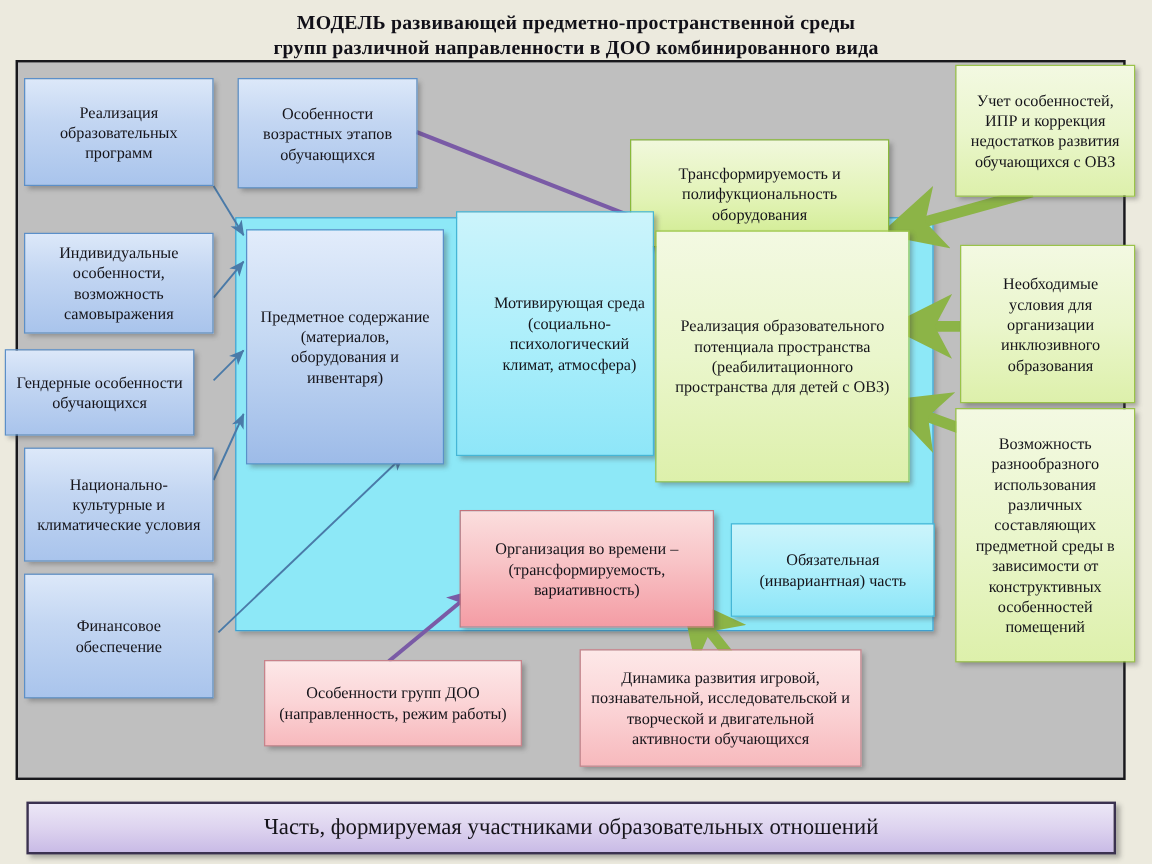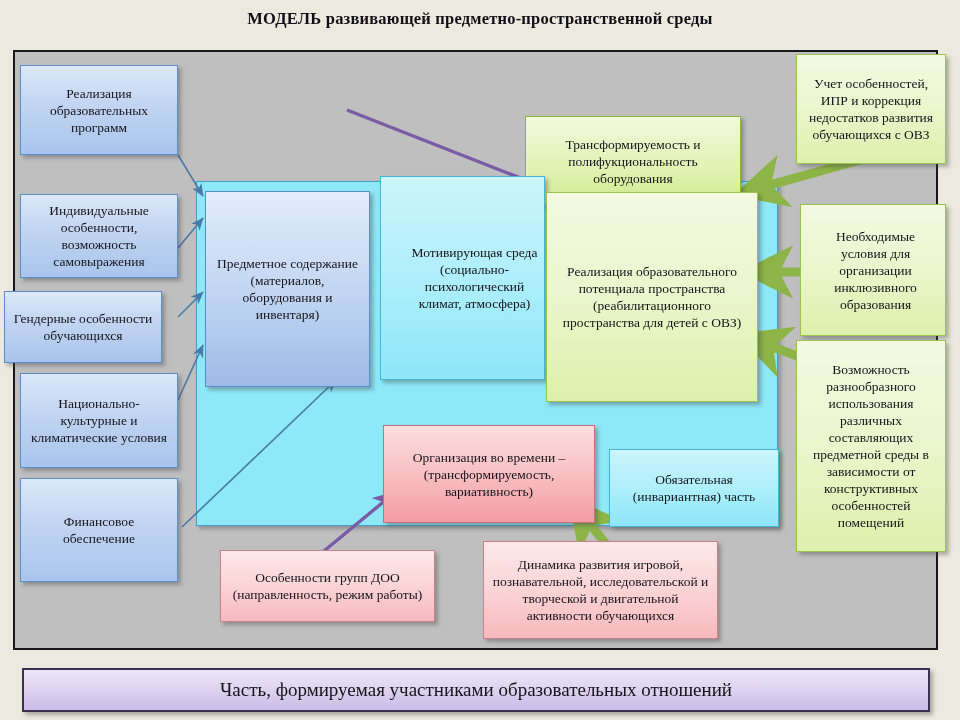--- a/index.html
+++ b/index.html
@@ -105,20 +105,21 @@
 </style>
 </head>
 <body>
 
 <div id="stage">
 
   <div class="gray-panel"></div>
 
   <div class="title">
     <span>МОДЕЛЬ развивающей предметно-пространственной среды</span><br>
+    <span>групп различной направленности  в ДОО комбинированного вида</span>
   </div>
 
   <div class="cyan-panel"></div>
 
   <svg class="arrows" viewBox="0 0 960 720">
     <defs>
       <marker id="ah-blue" markerWidth="9" markerHeight="9" refX="7.5" refY="3.4" orient="auto">
         <path d="M0,0 L8,3.4 L0,6.8 L2.2,3.4 z" fill="#4a7aa8"></path>
       </marker>
       <marker id="ah-green" markerWidth="6" markerHeight="6" refX="4.6" refY="3" orient="auto">
@@ -164,20 +165,23 @@
   </div>
 
   <div class="box blue" style="left:20px;top:373px;width:158px;height:95px;">
     <span>Национально-культурные и климатические условия</span>
   </div>
 
   <div class="box blue" style="left:20px;top:478px;width:158px;height:104px;">
     <span>Финансовое обеспечение</span>
   </div>
 
+  <div class="box blue" style="left:198px;top:65px;width:150px;height:92px;">
+    <span>Особенности возрастных этапов обучающихся</span>
+  </div>
 
   <div class="box green" style="left:525px;top:68px;width:216px;height:90px;">
     <span>Трансформируемость и полифукциональность оборудования</span>
   </div>
 
   <div class="box blue-mid" style="left:205px;top:191px;width:165px;height:196px;">
     <span>Предметное содержание (материалов, оборудования и инвентаря)</span>
   </div>
 
   <div class="box cyanbox" style="left:380px;top:176px;width:165px;height:204px;padding-left:30px;">
@@ -197,21 +201,21 @@
   </div>
 
   <div class="box green-pale" style="left:796px;top:340px;width:150px;height:212px;">
     <span>Возможность разнообразного использования различных составляющих предметной среды в зависимости от конструктивных особенностей помещений</span>
   </div>
 
   <div class="box pink" style="left:383px;top:425px;width:212px;height:98px;justify-content:flex-end;">
     <span>Организация во времени – (трансформируемость, вариативность)</span>
   </div>
 
-  <div class="box cyanbox" style="left:609px;top:449px;width:170px;height:78px;">
+  <div class="box cyanbox" style="left:609px;top:436px;width:170px;height:78px;">
     <span>Обязательная (инвариантная) часть</span>
   </div>
 
   <div class="box pink-pale" style="left:220px;top:550px;width:215px;height:72px;">
     <span>Особенности групп ДОО (направленность, режим работы)</span>
   </div>
 
   <div class="box pink-pale" style="left:483px;top:541px;width:235px;height:98px;">
     <span>Динамика развития игровой, познавательной, исследовательской и творческой и двигательной активности обучающихся</span>
   </div>

